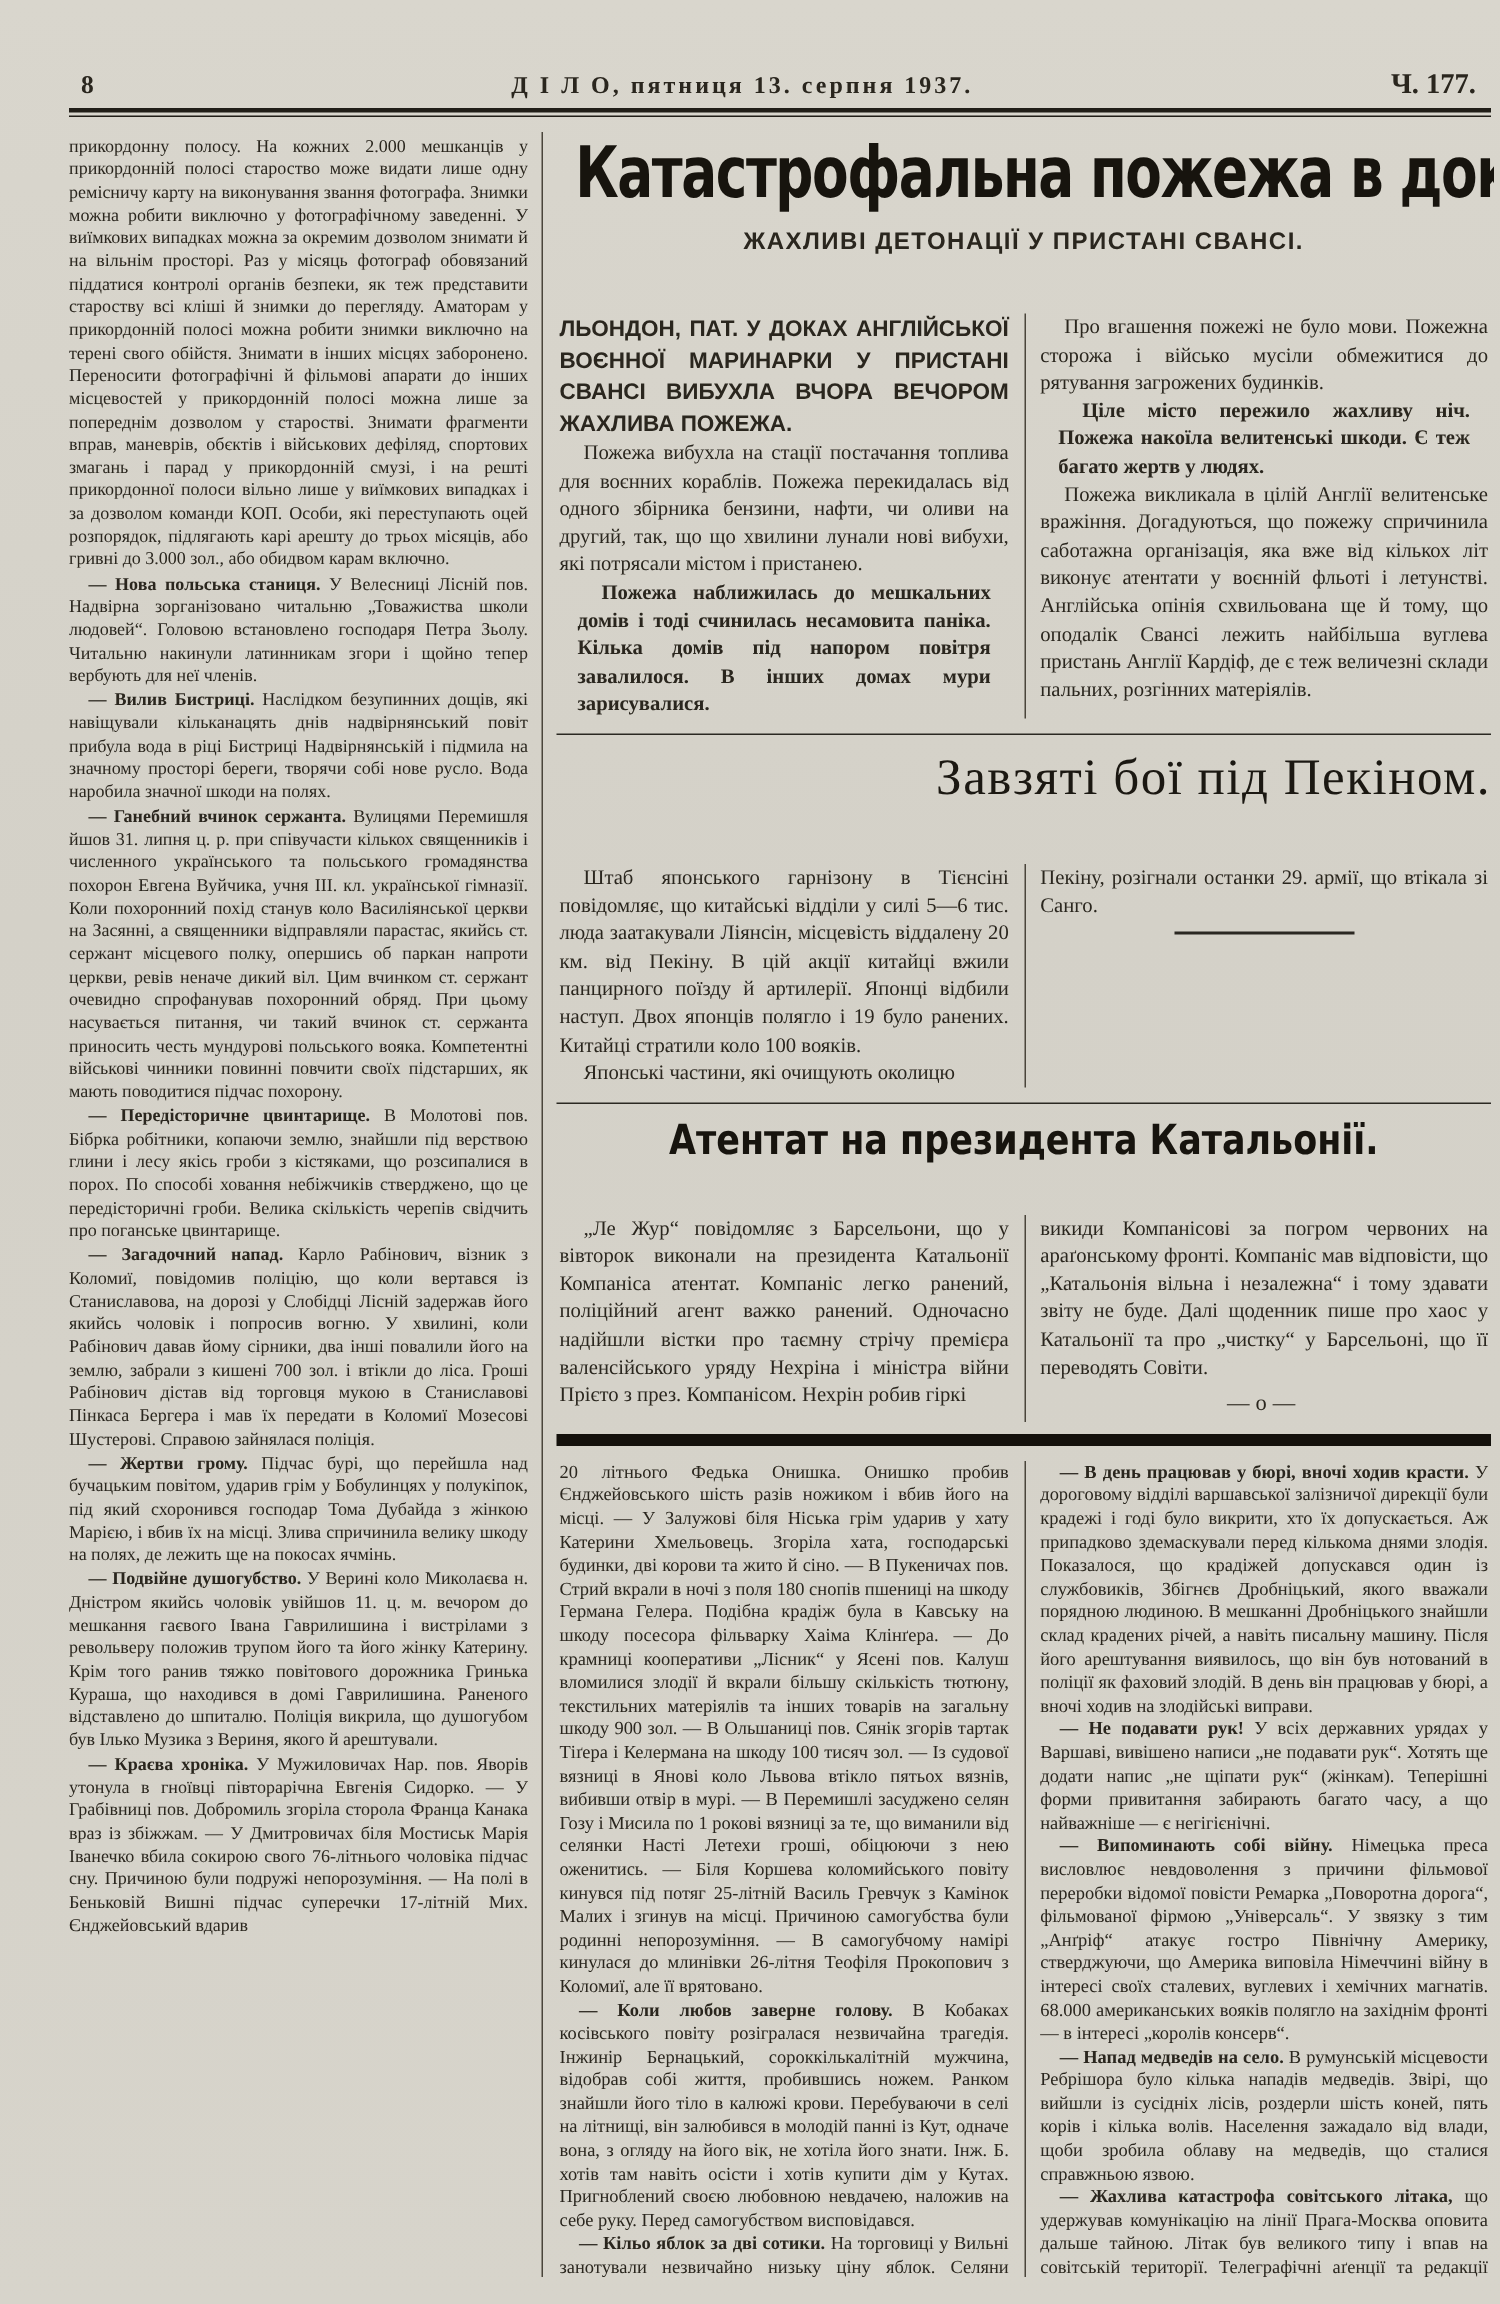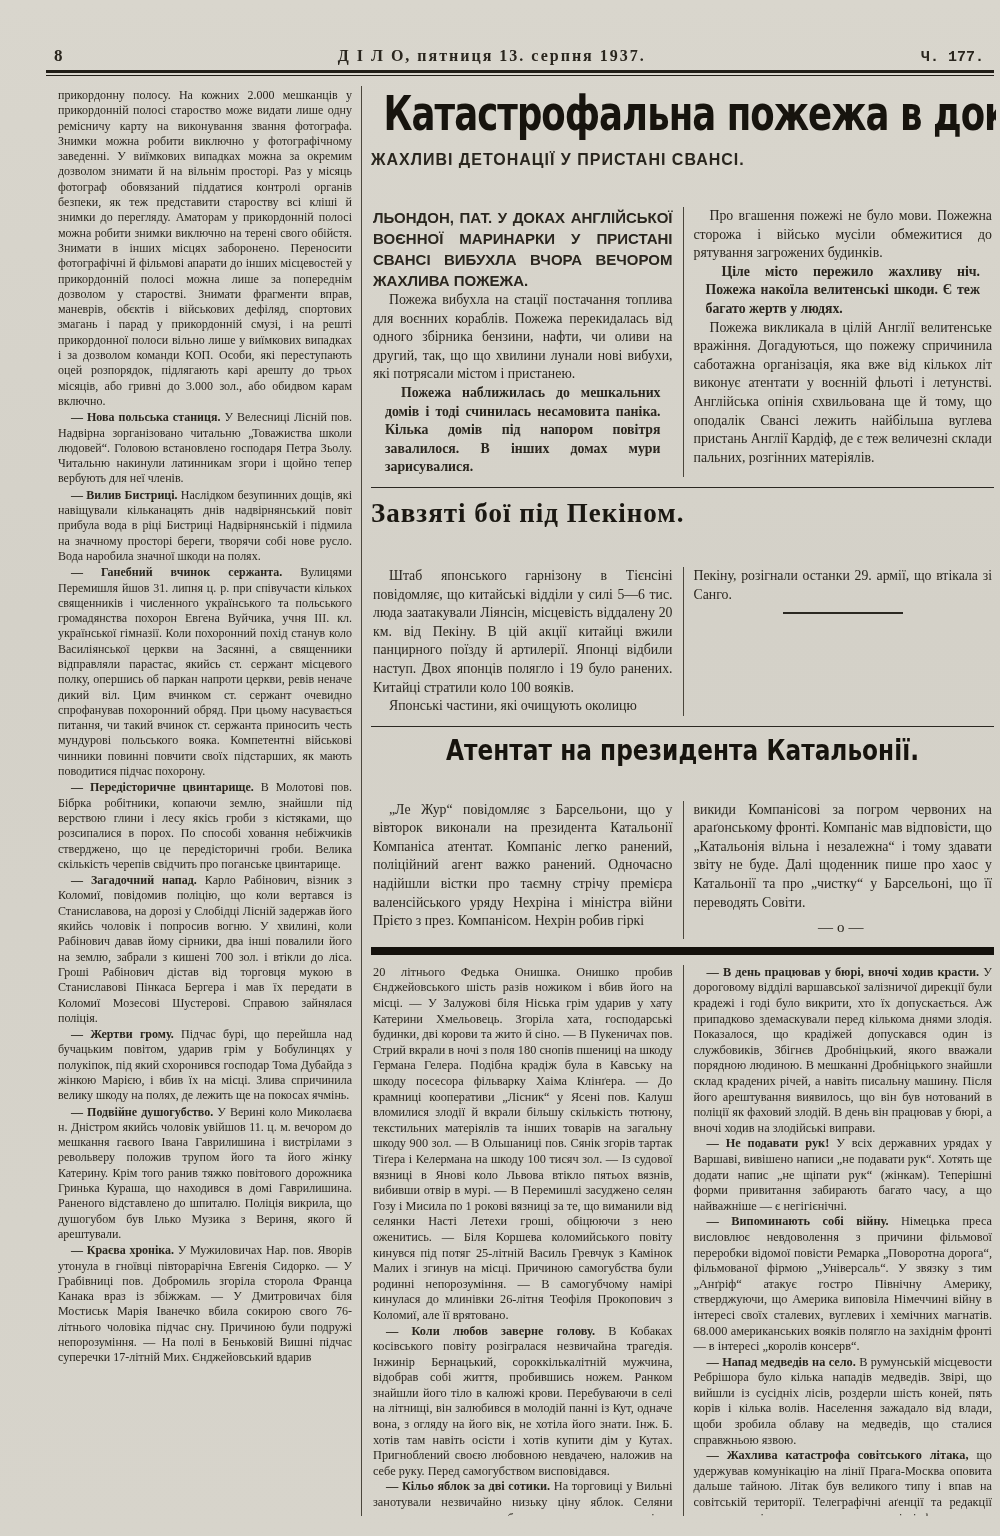--- a/index.html
+++ b/index.html
@@ -13,61 +13,61 @@
   .page{
     position:relative;width:1000px;height:1536px;
     background:linear-gradient(180deg,#d9d6cd 0%,#d4d1c8 40%,#d7d4cb 100%);
     box-sizing:border-box;
     padding:46px 4px 0 44px;
   }
   
   .hdr{display:flex;align-items:baseline;justify-content:space-between;padding:0 12px 4px 10px;}
   .hdr .num{font-size:17px;font-weight:bold;}
   .hdr .mast{font-size:16px;font-weight:bold;letter-spacing:2px;}
-  .hdr .issue{font-size:15px;font-weight:bold;font-family:Liberation Mono, monospace;}
+  .hdr .issue{font-size:19px;font-weight:bold;}
   .hrule{height:2px;border-top:3px solid #211e18;border-bottom:1px solid #211e18;margin:0 2px 10px 2px;}
   
   .content{display:flex;align-items:stretch;height:1430px;overflow:hidden;}
   .col-left{
     width:306px;flex:0 0 306px;
     padding:2px 9px 0 2px;
     border-right:1px solid #4a453b;
     font-size:12px;line-height:15.3px;text-align:justify;
     overflow:hidden;
   }
-  .col-left p{margin:0 0 1px 12px;}
+  .col-left p{margin:0 0 1px 0;}
   .col-left p.item{text-indent:13px;}
   .col-left .t{font-weight:bold;}
   .col-right{flex:1;padding:0 2px 0 9px;overflow:hidden;}
   
   .fire-head{
     text-align:center;white-space:nowrap;
     font-family:"DejaVu Sans", sans-serif;font-weight:bold;
     font-size:37px;color:#17140e;letter-spacing:-1px;
     transform:scale(0.96,1.28);transform-origin:50% 50%;
     margin:6px 0 16px 0;
   }
   .fire-sub{
-    font-family:"Liberation Sans", sans-serif;
+    text-align:center;font-family:"Liberation Sans", sans-serif;
     font-weight:bold;font-size:16px;letter-spacing:1px;margin:0 0 14px 0;
   }
   .twocol{display:flex;align-items:stretch;}
   .twocol .c1{width:50%;box-sizing:border-box;padding:0 10px 0 2px;}
   .twocol .c2{width:50%;box-sizing:border-box;padding:0 2px 0 10px;border-left:1px solid #4a453b;}
   .art{font-size:13.8px;line-height:18.6px;text-align:justify;margin-top:24px;}
   .art p{margin:0;}
   .art p.ind{text-indent:16px;}
   .lead{font-family:"Liberation Sans", sans-serif;font-weight:bold;font-size:15px;line-height:21px;}
   .embold{font-weight:bold;padding:0 12px;}
   .rule-thin{border:0;border-top:1px solid #2b2822;margin:10px 0;}
   .rule-short{width:120px;border:0;border-top:2px solid #2b2822;margin:8px auto 2px auto;}
   
   .pek-head{
-    text-align:left;font-family:"Liberation Serif", serif;font-weight:bold;
-    font-size:27px;letter-spacing:1px;color:#1b1812;margin:4px 0 14px 0;
+    text-align:right;font-family:"Liberation Serif", serif;font-weight:normal;
+    font-size:34px;letter-spacing:1px;color:#1b1812;margin:4px 0 14px 0;
   }
   
   .cat-head{
     text-align:center;font-family:"DejaVu Sans", sans-serif;font-weight:bold;
     font-size:24px;color:#17140e;letter-spacing:0;
     transform:scale(0.97,1.15);margin:8px 0 12px 0;
   }
   .cat-div{text-align:center;font-size:15px;letter-spacing:4px;margin:6px 0 2px 0;}
   .bar{height:8px;background:#14110c;margin:8px 0 10px 0;}
   

